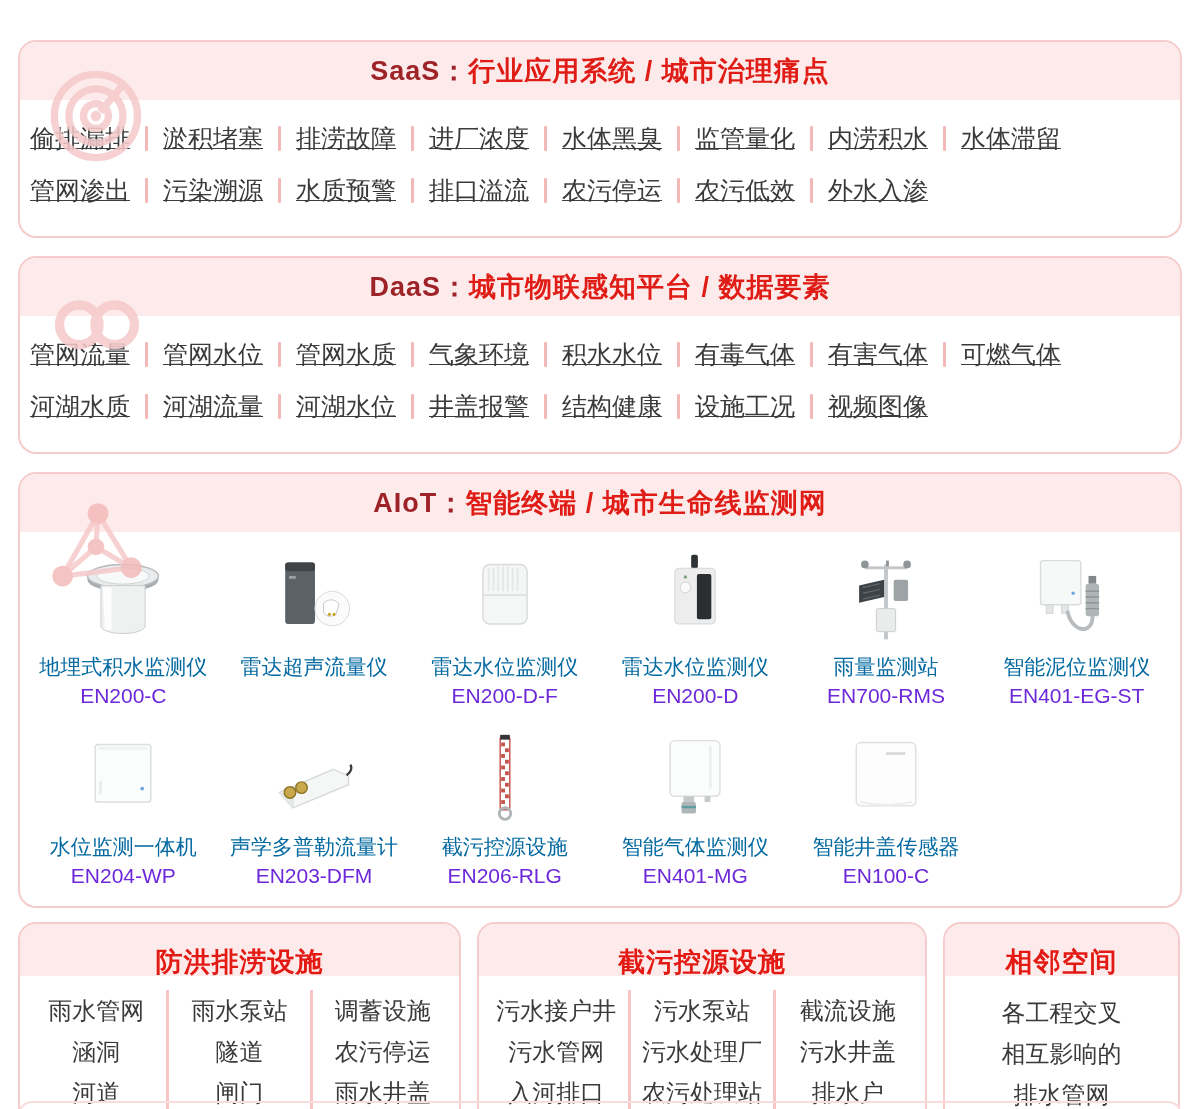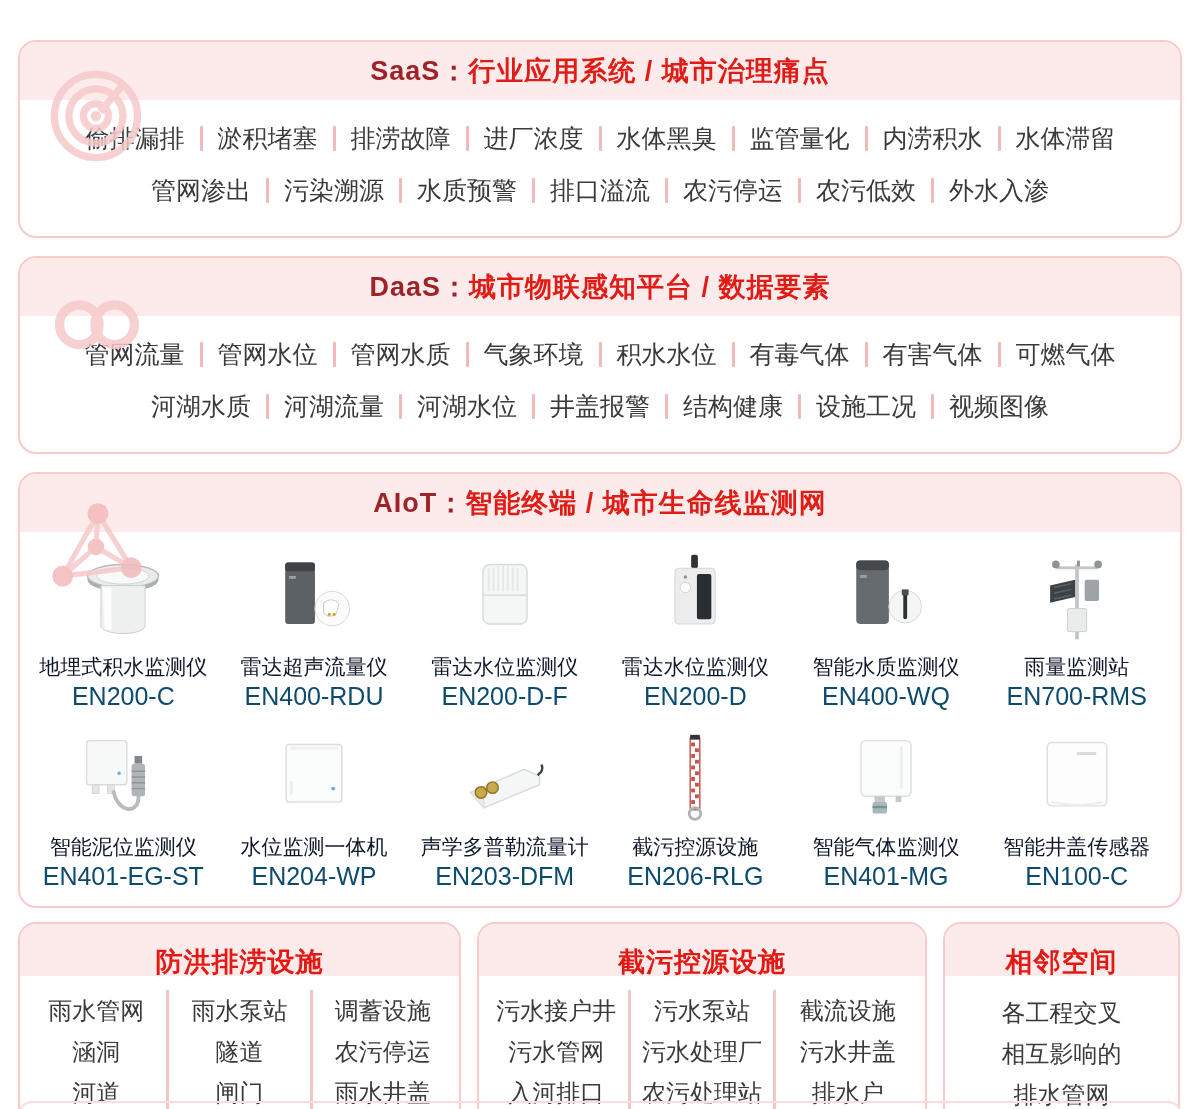--- a/index.html
+++ b/index.html
@@ -19,38 +19,38 @@
   .band {
     background:#fdebeb; height:58px;
     display:flex; align-items:center; justify-content:center;
     font-size:27px; font-weight:700; letter-spacing:1px;
   }
   .band .prefix { color:#9e2328; }
   .band .rest   { color:#df1d16;text-align:center; }
 
   .watermark { position:absolute; top:16px; left:26px; width:104px; height:116px; opacity:.85; pointer-events:none; }
 
-  .rows { padding:14px 10px 18px; text-align:center; }
+  .rows { padding:14px 10px 18px; text-align:left;text-decoration:underline; }
   .row  { line-height:49px; white-space:nowrap; }
   .item { font-size:25px; color:#3a3a3a; }
   .divider-bar {
     display:inline-block; width:3px; height:25px;
     background:#f3b8b8; margin:0 15px; vertical-align:-4px; border-radius:1px;
   }
 
   
   .products {
     display:grid; grid-template-columns:repeat(6,1fr);
     padding:14px 8px 16px; row-gap:16px;
   }
   .product { text-align:center; }
   .device-img { height:102px; display:flex; align-items:flex-end; justify-content:center; }
   .device-img svg { width:96px; height:98px; }
-  .p-name  { font-size:21px; line-height:30px; color:#0f172a; margin-top:4px; }
-  .p-model { font-size:25px; line-height:28px; color:#0c4a6e; }
+  .p-name  { font-size:21px; line-height:30px; color:#0369a1; margin-top:4px; }
+  .p-model { font-size:21px; line-height:28px; color:#6d28d9; }
 
   
   .bottom-row { display:flex; gap:16px; margin-top:-4px; }
   .bbox { margin-bottom:0; flex:0 0 auto; }
   .bbox .band { height:52px; font-size:27px; }
   .bbox .band .solid { color:#e31a14;margin-top:23px; }
   .box-flood { width:443px; }
   .box-pollution { width:450px; }
   .box-adjacent { width:237px; }
   .cols { display:flex; padding:14px 6px 16px; }
@@ -142,21 +142,20 @@
               <rect x="20" y="12" width="31" height="64" rx="3" fill="#5c6165"></rect>
               <rect x="20" y="12" width="31" height="9" rx="3" fill="#3f4346"></rect>
               <rect x="24" y="26" width="7" height="3" fill="#9aa0a3"></rect>
               <circle cx="69" cy="60" r="18" fill="#fbfbfb" stroke="#d6d8d9"></circle>
               <path d="M60 54 q9 -7 16 1 l-3 11 q-9 5 -13 -2 z" fill="#ffffff" stroke="#c6c9ca"></path>
               <circle cx="66" cy="66" r="1.6" fill="#c9a227"></circle>
               <circle cx="71" cy="66" r="1.6" fill="#c9a227"></circle>
             </svg>
           </div>
           <div class="p-name">雷达超声流量仪</div>
-          <div class="p-model">EN400-RDU</div>
         </div>
         <div class="product">
           <div class="device-img">
             <svg viewBox="0 0 100 100">
               <rect x="27" y="14" width="46" height="62" rx="7" fill="#f5f6f6" stroke="#d8dadb" stroke-width="1.5"></rect>
               <path d="M33 18 v24 M38 17 v25 M43 16 v26 M48 16 v26 M53 16 v26 M58 17 v25 M63 18 v24" stroke="#e6e8e8" stroke-width="2" fill="none"></path>
               <path d="M27 46 h46" stroke="#dcdedf" stroke-width="2"></path>
             </svg>
           </div>
           <div class="p-name">雷达水位监测仪</div>
@@ -167,34 +166,20 @@
             <svg viewBox="0 0 100 100">
               <rect x="46" y="4" width="7" height="14" rx="2" fill="#2e3234"></rect>
               <rect x="29" y="18" width="42" height="58" rx="4" fill="#ededee" stroke="#d2d4d5"></rect>
               <rect x="52" y="24" width="15" height="47" rx="2" fill="#2b2e30"></rect>
               <circle cx="40" cy="38" r="5.5" fill="#fbfbfb" stroke="#cfd1d2"></circle>
               <circle cx="40" cy="27" r="1.8" fill="#7ba77b"></circle>
             </svg>
           </div>
           <div class="p-name">雷达水位监测仪</div>
           <div class="p-model">EN200-D</div>
-        </div>
-        <div class="product">
-          <div class="device-img">
-            <svg viewBox="0 0 100 100">
-              <rect x="19" y="10" width="34" height="66" rx="4" fill="#666b6f"></rect>
-              <rect x="19" y="10" width="34" height="10" rx="4" fill="#44484b"></rect>
-              <rect x="23" y="25" width="7" height="3" fill="#9aa0a3"></rect>
-              <circle cx="70" cy="58" r="17" fill="#f4f5f5" stroke="#d5d7d8"></circle>
-              <rect x="68" y="44" width="4" height="27" rx="2" fill="#2e3133"></rect>
-              <rect x="66.5" y="40" width="7" height="6" fill="#4a4e51"></rect>
-            </svg>
-          </div>
-          <div class="p-name">智能水质监测仪</div>
-          <div class="p-model">EN400-WQ</div>
         </div>
         <div class="product">
           <div class="device-img">
             <svg viewBox="0 0 100 100">
               <rect x="48" y="14" width="4" height="78" fill="#c3c6c8"></rect>
               <rect x="28" y="16" width="44" height="3" fill="#c3c6c8"></rect>
               <circle cx="28" cy="14" r="4" fill="#8f9496"></circle>
               <circle cx="72" cy="14" r="4" fill="#8f9496"></circle>
               <rect x="50" y="10" width="3" height="6" fill="#8f9496"></rect>
               <polygon points="22,36 48,30 48,48 22,54" fill="#3d4247"></polygon>

